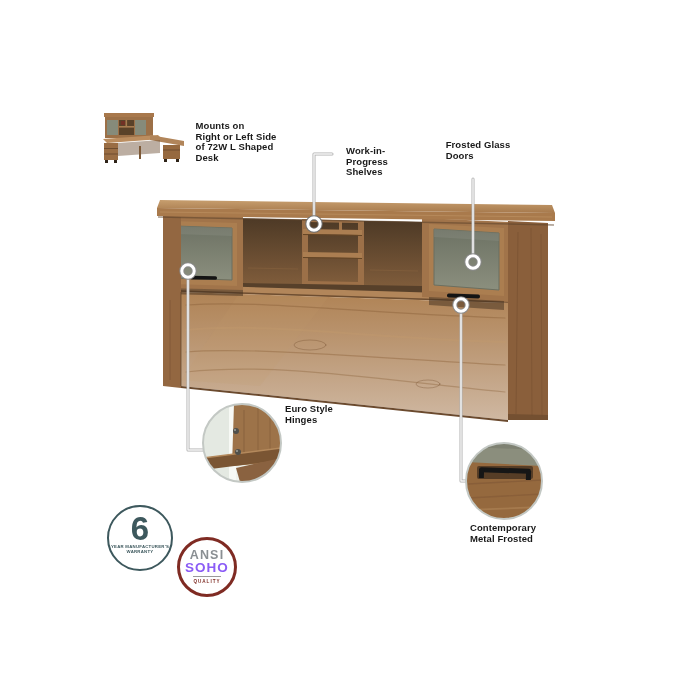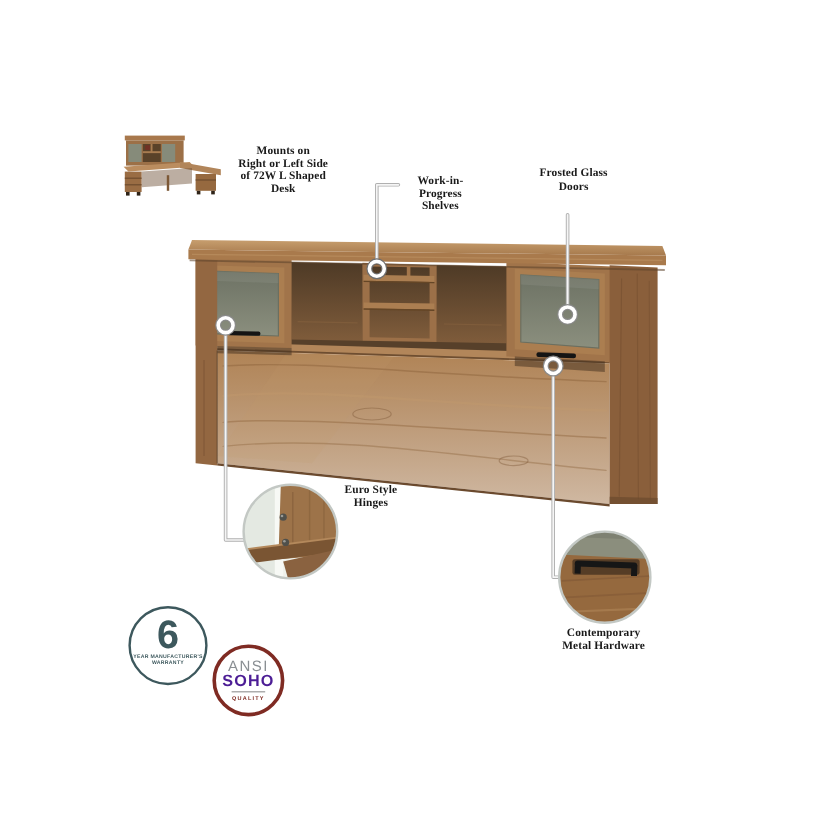--- a/index.html
+++ b/index.html
@@ -4,33 +4,33 @@
 <style>
   html,body{margin:0;padding:0;background:#fff;}
   #stage{
     position:relative;width:700px;height:700px;background:#ffffff;overflow:hidden;
     font-family:"Liberation Sans","DejaVu Sans",sans-serif;
   }
   #scene{position:absolute;left:0;top:0;}
   .callout-label{
     position:absolute;transform:translateX(-50%);
     font-size:9.5px;font-weight:bold;line-height:10.6px;letter-spacing:.1px;
-    color:#191919;text-align:center;white-space:pre-line;font-family:Liberation Serif, serif;
+    color:#191919;text-align:left;white-space:pre-line;
   }
   .badge{position:absolute;border-radius:50%;background:#fff;text-align:center;box-sizing:border-box;}
   .badge-warranty{
     left:107px;top:505px;width:66px;height:66px;border:2.5px solid #3d585d;color:#3d585d;
   }
   .badge-warranty .w-num{font-size:33px;font-weight:bold;line-height:31px;margin-top:6px;}
   .badge-warranty .w-cap{font-size:4.3px;font-weight:bold;letter-spacing:.25px;line-height:5.2px;}
   .badge-quality{
     left:177px;top:537px;width:60px;height:60px;border:3px solid #7f2b23;
   }
-  .badge-quality .q-brand{font-size:12.5px;font-weight:normal;letter-spacing:1.2px;line-height:12px;color:#8a8f93;margin-top:9px;}
-  .badge-quality .q-series{font-size:13.5px;font-weight:bold;letter-spacing:1px;line-height:13px;color:#4c1d95;}
+  .badge-quality .q-brand{font-size:12.5px;font-weight:bold;letter-spacing:1.2px;line-height:12px;color:#8a8f93;margin-top:9px;}
+  .badge-quality .q-series{font-size:13.5px;font-weight:bold;letter-spacing:1px;line-height:13px;color:#8b5cf6;}
   .badge-quality .q-rule{width:28px;height:1px;background:#9a9a9a;margin:2px auto 2px auto;}
   .badge-quality .q-label{font-size:4.6px;font-weight:bold;letter-spacing:1px;color:#7f2b23;line-height:5px;}
 </style>
 </head>
 <body>
 
 <div id="stage">
 
   <svg id="scene" width="700" height="700" viewBox="0 0 700 700">
     <defs>
@@ -235,21 +235,21 @@
 of 72W L Shaped
 Desk</div>
   <div class="callout-label" style="left:367px;top:146px;">Work-in-
 Progress
 Shelves</div>
   <div class="callout-label" style="left:478px;top:140px;">Frosted Glass
 Doors</div>
   <div class="callout-label" style="left:309px;top:404px;">Euro Style
 Hinges</div>
   <div class="callout-label" style="left:503px;top:523px;">Contemporary
-Metal Hardware</div>
+Metal Frosted</div>
 
   <div class="badge badge-warranty">
     <div class="w-num">6</div>
     <div class="w-cap">YEAR MANUFACTURER'S</div>
     <div class="w-cap">WARRANTY</div>
   </div>
 
   <div class="badge badge-quality">
     <div class="q-brand">ANSI</div>
     <div class="q-series">SOHO</div>

